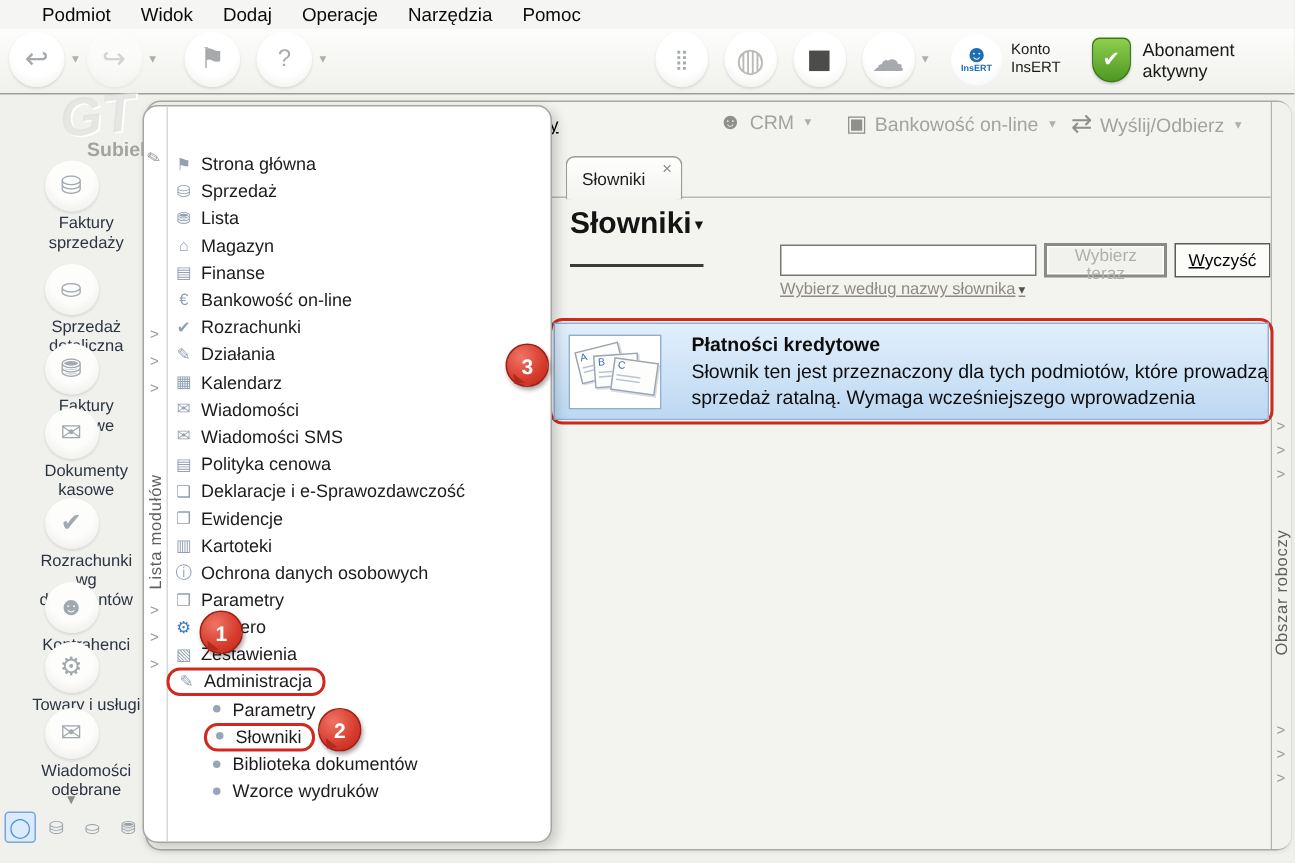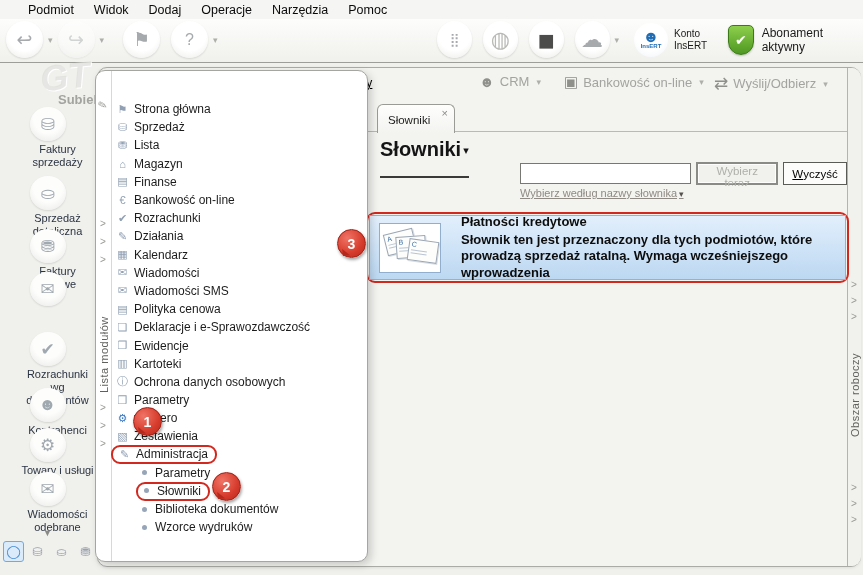--- a/index.html
+++ b/index.html
@@ -54,21 +54,21 @@
   .card-outline{position:absolute;left:366px;top:212px;width:483px;height:71px;border:2px solid #d2291f;border-radius:9px;z-index:3;}
   .dict-card{position:absolute;left:1px;top:1px;width:477px;height:65px;background:linear-gradient(#e2effc,#bcd8f2);border:1px solid #8fb2dc;display:flex;align-items:center;}
   .card-icon{width:62px;height:50px;background:#fff;border:1px solid #92aecf;margin-left:9px;position:relative;flex:none;overflow:hidden;}
   .mini-card{position:absolute;width:30px;height:22px;background:#fdfdfc;border:1px solid #9aa6b4;font-size:7px;color:#3a6ea5;padding:1px 2px;box-shadow:1px 1px 0 #d8dde2;}
   .mini-card i{display:block;width:16px;height:1px;background:#b9c4d2;margin-top:2px;}
   .mc-a{left:5px;top:7px;transform:rotate(-14deg);}
   .mc-b{left:16px;top:12px;transform:rotate(-4deg);}
   .mc-c{left:28px;top:16px;transform:rotate(8deg);}
   .card-text{margin-left:20px;font-size:13px;color:#0d0d0d;}
   .card-title{font-weight:bold;margin-bottom:3px;}
-  .card-desc{width:392px;line-height:1.25;font-weight:bold;}
+  .card-desc{width:392px;line-height:1.25;}
 
   
   .rstrip{position:absolute;left:847px;top:68px;width:14px;height:498px;border-left:1px solid #b3b3af;background:#f1f1ee;border-radius:0 9px 9px 0;}
   .chev{position:absolute;left:3px;font-size:10px;color:#9a9a96;line-height:10px;}
   .vlabel{writing-mode:vertical-rl;transform:rotate(180deg);font-size:11px;color:#5f5f5c;letter-spacing:.5px;position:absolute;}
   .rstrip .vlabel{left:1px;top:252px;height:150px;text-align:center;}
 
   
   .tree{position:absolute;left:95px;top:70px;width:273px;height:492px;background:#fff;border:1px solid #a5a5a1;border-radius:10px;box-shadow:3px 3px 8px rgba(0,0,0,.18);z-index:4;}
   .tree-strip{position:absolute;left:0;top:0;bottom:0;width:16px;border-right:1px solid #d8d8d4;}
@@ -344,20 +344,21 @@
   <div class="smod" style="top:176px;">
     <div class="smod-icon">⛀</div>
     <div class="smod-label">Sprzedaż detaliczna</div>
   </div>
   <div class="smod" style="top:229px;">
     <div class="smod-icon">⛃</div>
     <div class="smod-label">Faktury kasowe</div>
   </div>
   <div class="smod" style="top:272px;">
     <div class="smod-icon">✉</div>
+    <div class="smod-label">Dokumenty kasowe</div>
   </div>
   <div class="smod" style="top:332px;">
     <div class="smod-icon">✔</div>
     <div class="smod-label">Rozrachunki wg dokumentów</div>
   </div>
   <div class="smod" style="top:388px;">
     <div class="smod-icon">☻</div>
     <div class="smod-label">Kontrahenci</div>
   </div>
   <div class="smod" style="top:428px;">

